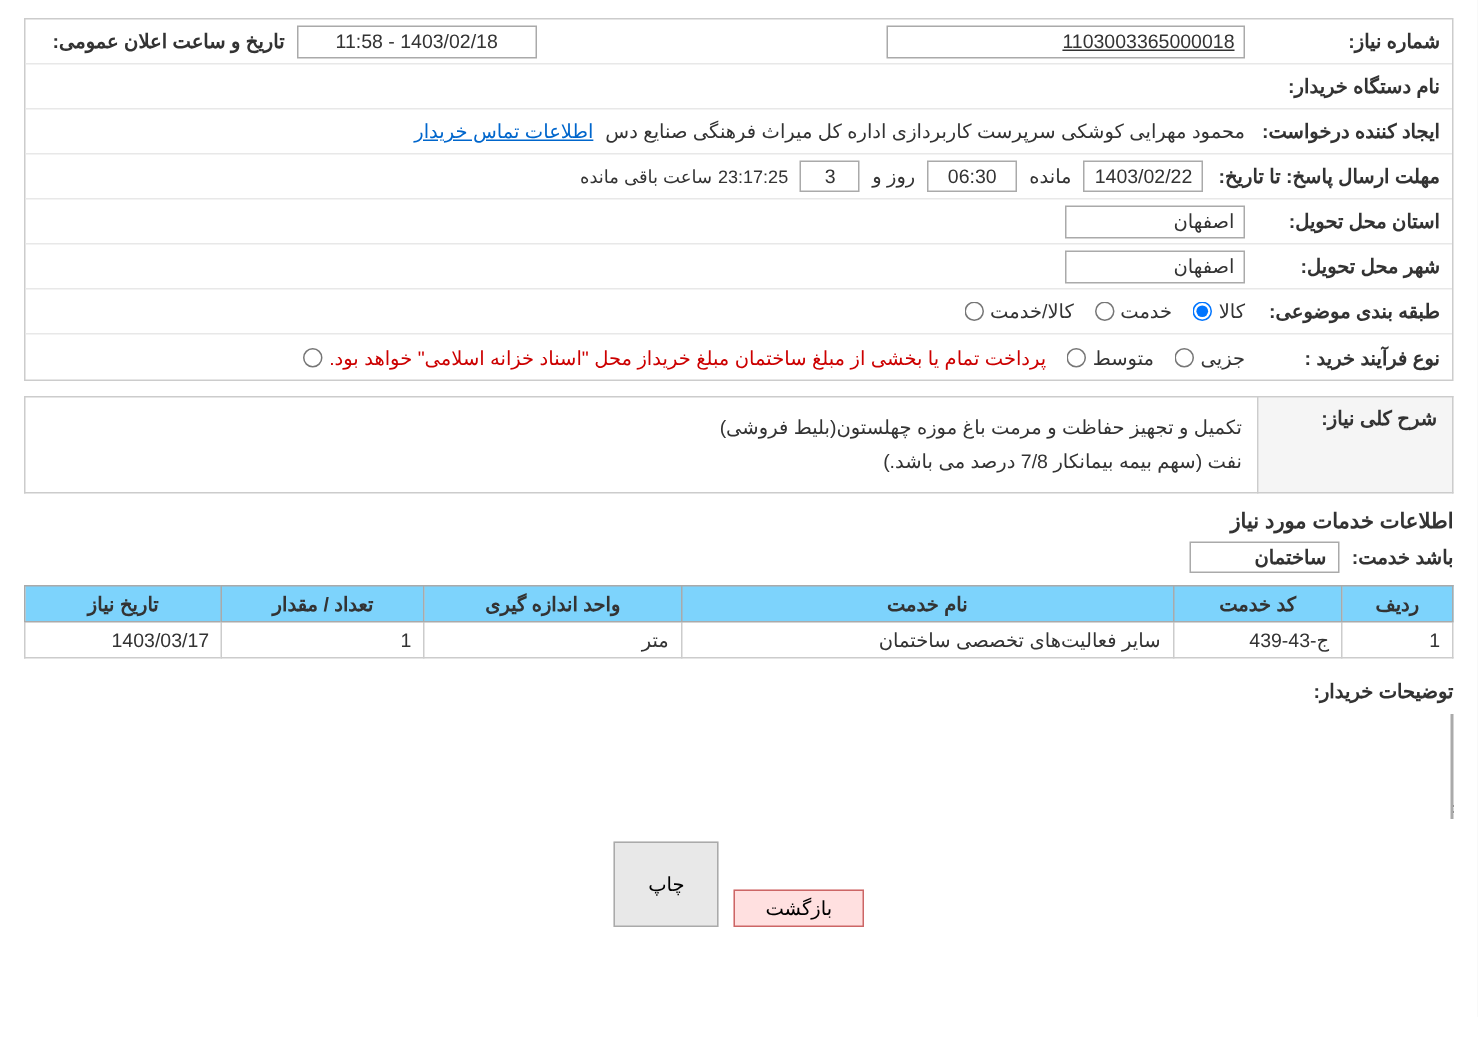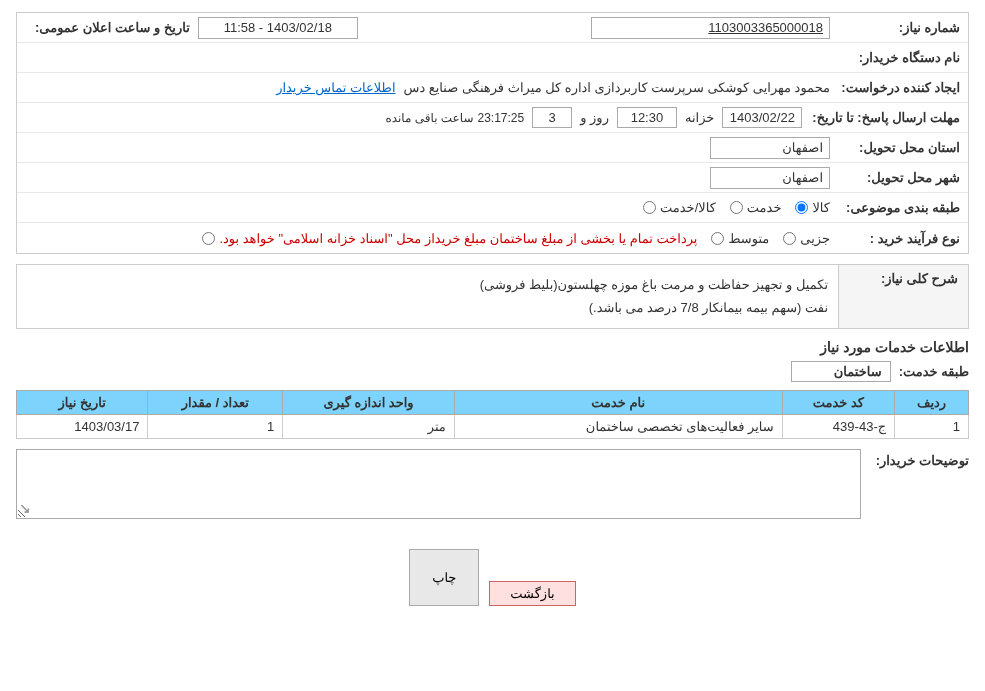--- a/index.html
+++ b/index.html
@@ -224,22 +224,22 @@
           <span>محمود مهرایی کوشکی سرپرست کاربردازی اداره کل میراث فرهنگی  صنایع دس</span>
           <span style="margin-right:8px;" class="link-blue">اطلاعات تماس خریدار</span>
         </div>
       </div>
 
       <div class="info-row">
         <div class="label-cell">مهلت ارسال پاسخ: تا تاریخ:</div>
         <div class="value-cell">
           <div class="date-time-row">
             <span class="dt-box">1403/02/22</span>
-            <span class="dt-label">خزانه</span>
-            <span class="dt-box" style="min-width:60px;">12:30</span>
+            <span class="dt-label">مانده</span>
+            <span class="dt-box" style="min-width:60px;">06:30</span>
             <span class="dt-label">روز و</span>
             <span class="dt-box" style="min-width:40px;">3</span>
             <span class="remaining-time">
               <span>23:17:25</span>
               <span>ساعت باقی مانده</span>
             </span>
           </div>
         </div>
       </div>
 
@@ -311,21 +311,21 @@
             <div>نفت (سهم بیمه بیمانکار 7/8 درصد می باشد.)</div>
           </td>
         </tr>
       </tbody>
         </table>
     </div>
 
     <div style="font-weight:bold; font-size:14px; margin-bottom:6px; color:#333;">اطلاعات خدمات مورد نیاز</div>
 
     <div class="group-row">
-      <span class="group-label">طبقه خدمت:</span>
+      <span class="group-label">باشد خدمت:</span>
       <span class="group-value">ساختمان</span>
     </div>
 
     <div class="services-section">
       <table class="services-table">
         <thead>
           <tr>
             <th>ردیف</th>
             <th>کد خدمت</th>
             <th>نام خدمت</th>
@@ -341,21 +341,21 @@
               <td>ج-43-439</td>
               <td>سایر فعالیت‌های تخصصی ساختمان</td>
               <td>متر</td>
               <td>1</td>
               <td>1403/03/17</td>
             </tr>
           </tbody>
       </table>
     </div>
 
-    <div style="display:flex; align-items:flex-start; margin-bottom:20px; gap:8px;">
+    <div style="display:flex; align-items:flex-start; margin-bottom:5px; gap:8px;flex-direction:column;">
       <div style="font-weight:bold; white-space:nowrap; padding-top:4px; min-width:100px; text-align:right;">توضیحات خریدار:</div>
       <div class="buyer-notes-box" style="flex:1; border:1px solid #aaa; min-height:70px; background:#fff; position:relative; resize:vertical; overflow:auto;">
         <span style="position:absolute; bottom:2px; left:2px; color:#999; font-size:14px;">↘</span>
       </div>
     </div>
 
     <div class="buttons-row">
       <button class="btn btn-back">بازگشت</button>
       <button class="btn btn-print">چاپ</button>
     </div>

